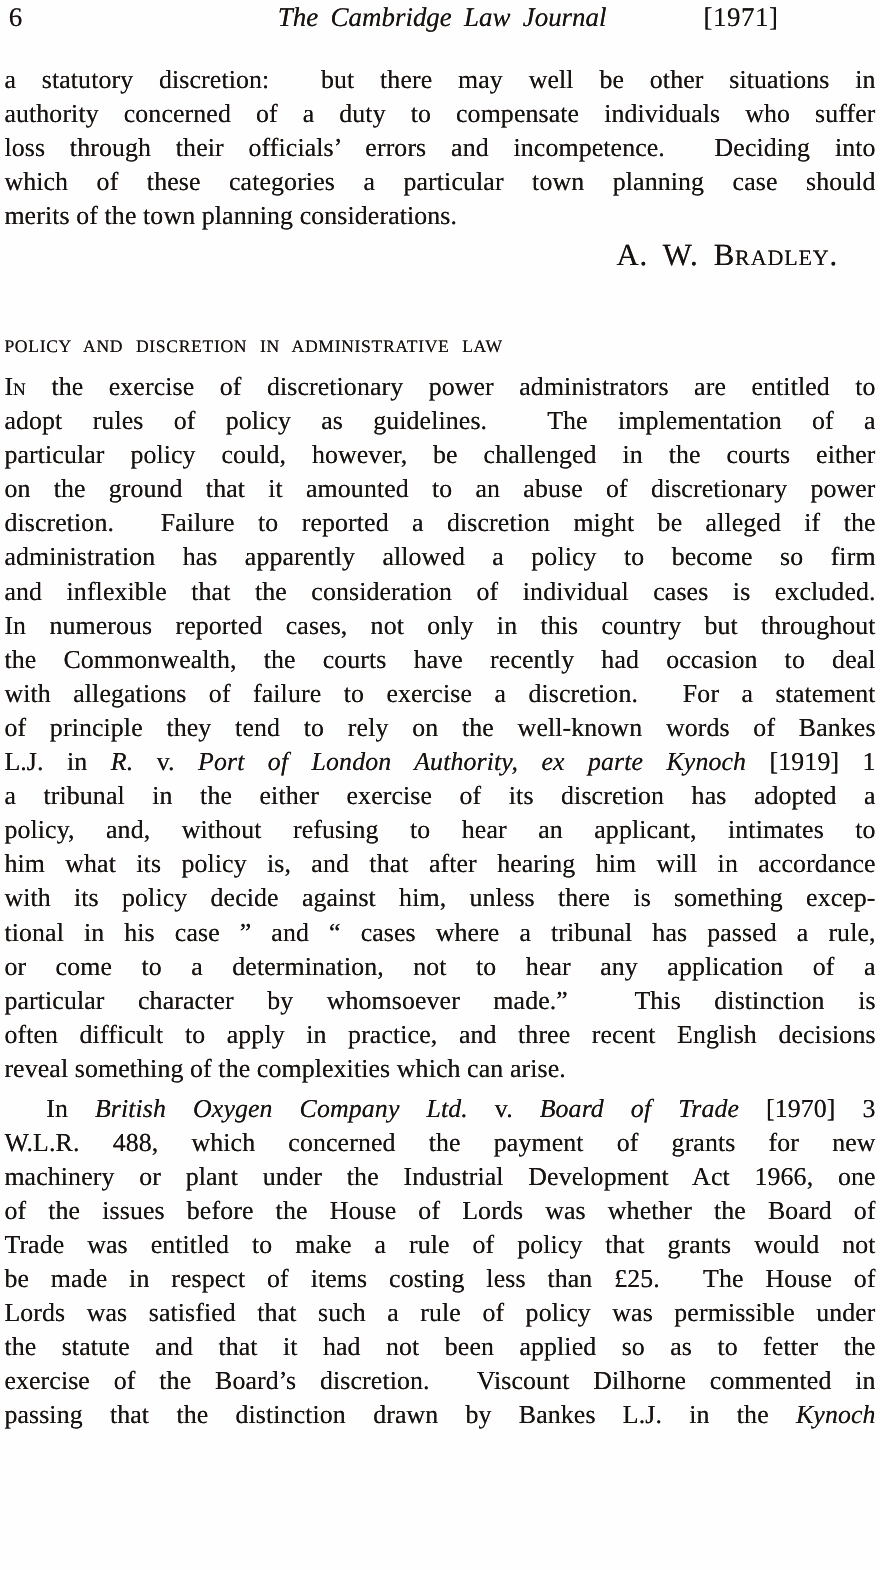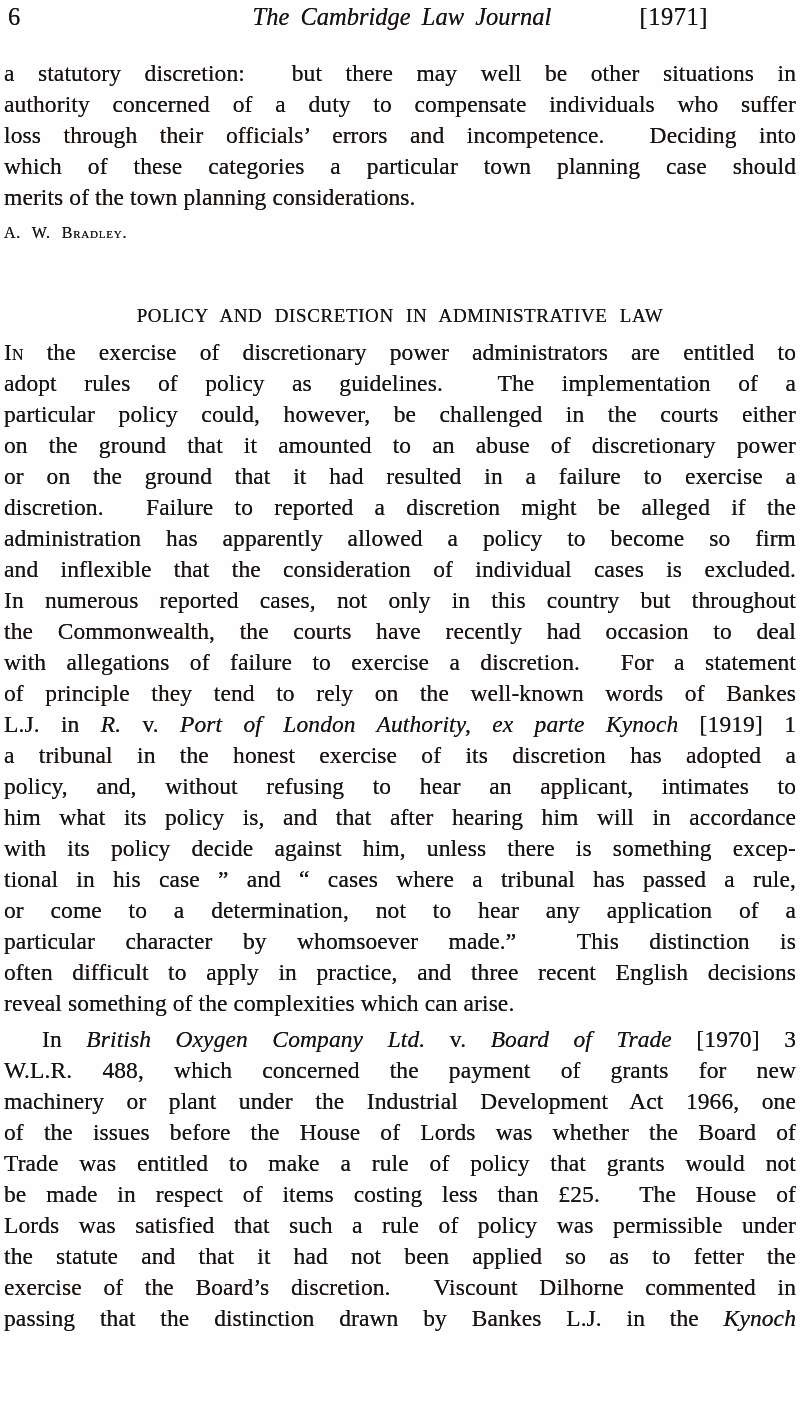--- a/index.html
+++ b/index.html
@@ -43,32 +43,32 @@
   }
   .line.no-just { text-align-last: left; }
   .line.ind { text-indent: 38px; }
   .it { font-style: italic; }
   .sc { font-variant: small-caps; }
 
   .continuation { margin-top: 26px; }
   .signature {
     margin-top: 4px;
     height: 31px; line-height: 31px;
-    text-align: left;
+    text-align: right;
     padding-right: 34px;
-    font-size: 16px;
+    font-size: 28px;
     font-variant: small-caps;
     letter-spacing: 0.8px;
     word-spacing: 6px;
   }
   .heading {
     margin: 54px 0 0 0;
     height: 27px; line-height: 27px;
-    text-align: center;
-    font-size: 19px;
+    text-align: left;
+    font-size: 16px;
     font-weight: normal;
     letter-spacing: 0.6px;
     word-spacing: 7px;
   }
   .para-1 { margin-top: 8px; }
   .para-2 { margin-top: 5px; }
 </style>
 </head>
 <body>
 
@@ -92,30 +92,29 @@
 
     <div class="signature">A. W. Bradley.</div>
 
     <h2 class="heading">POLICY AND DISCRETION IN ADMINISTRATIVE LAW</h2>
 
     <div class="para-1">
         <div class="line"><span class="sc">In</span><span> the exercise of discretionary power administrators are entitled to</span></div>
         <div class="line"><span>adopt rules of policy as guidelines.  The implementation of a</span></div>
         <div class="line"><span>particular policy could, however, be challenged in the courts either</span></div>
         <div class="line"><span>on the ground that it amounted to an abuse of discretionary power</span></div>
-        <div class="line"><span>or on the ground that it had resulted in a failure to exercise a</span></div>
         <div class="line"><span>discretion.  Failure to reported a discretion might be alleged if the</span></div>
         <div class="line"><span>administration has apparently allowed a policy to become so firm</span></div>
         <div class="line"><span>and inflexible that the consideration of individual cases is excluded.</span></div>
         <div class="line"><span>In numerous reported cases, not only in this country but throughout</span></div>
         <div class="line"><span>the Commonwealth, the courts have recently had occasion to deal</span></div>
         <div class="line"><span>with allegations of failure to exercise a discretion.  For a statement</span></div>
         <div class="line"><span>of principle they tend to rely on the well-known words of Bankes</span></div>
         <div class="line"><span>L.J. in </span><span class="it">R.</span><span> v. </span><span class="it">Port of London Authority, ex parte Kynoch</span><span> [1919] 1</span></div>
-        <div class="line"><span>a tribunal in the honest exercise of its discretion has adopted a</span></div>
+        <div class="line"><span>a tribunal in the either exercise of its discretion has adopted a</span></div>
         <div class="line"><span>policy, and, without refusing to hear an applicant, intimates to</span></div>
         <div class="line"><span>him what its policy is, and that after hearing him will in accordance</span></div>
         <div class="line"><span>with its policy decide against him, unless there is something excep-</span></div>
         <div class="line"><span>tional in his case ” and “ cases where a tribunal has passed a rule,</span></div>
         <div class="line"><span>or come to a determination, not to hear any application of a</span></div>
         <div class="line"><span>particular character by whomsoever made.”  This distinction is</span></div>
         <div class="line"><span>often difficult to apply in practice, and three recent English decisions</span></div>
         <div class="line no-just"><span>reveal something of the complexities which can arise.</span></div>
       </div>
 

